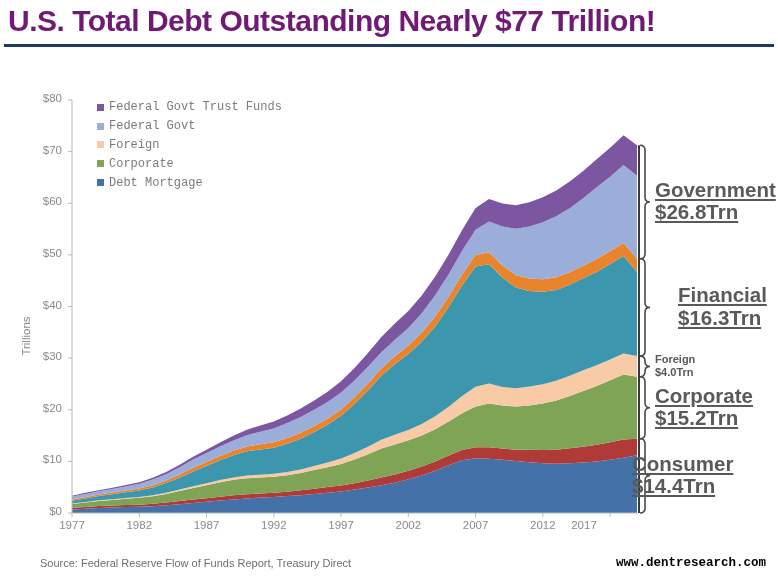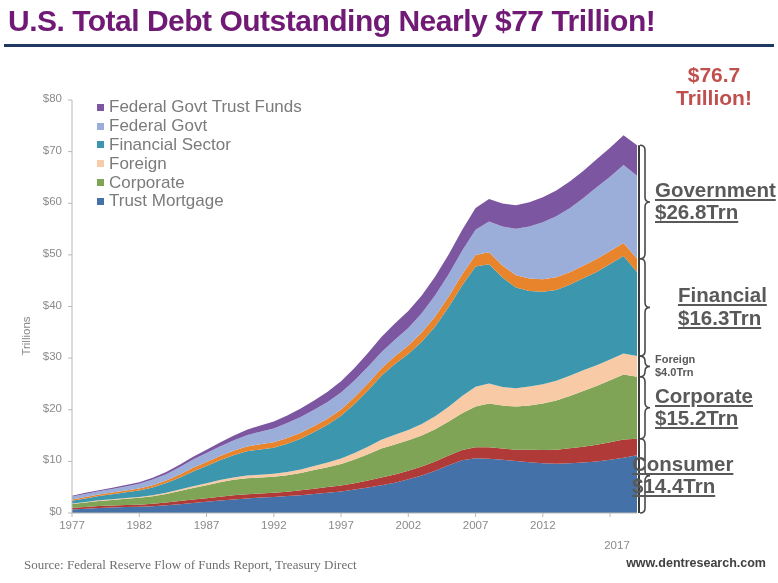--- a/index.html
+++ b/index.html
@@ -25,22 +25,22 @@
   .title-rule {
     position:absolute; left:4px; top:44px; width:770px; height:3px;
     background:#1F3864;
   }
 
   
   .legend { position:absolute; left:97px; top:98px; }
   .legend-row { display:flex; align-items:center; height:18.8px; }
   .legend-swatch { width:7px; height:7px; margin-right:5px; flex:0 0 auto; }
   .legend-label {
-    font-size:17px; color:#7b7b7b; white-space:nowrap;
-    font-family:Liberation Sans, sans-serif;
+    font-size:12px; color:#7b7b7b; white-space:nowrap;
+    font-family:Liberation Mono, monospace;
   }
 
   
   .ylab {
     position:absolute; font-size:11.5px; color:#8a8a8a;
     text-align:right; width:40px; font-family:"Liberation Sans", sans-serif;
   }
   .xlab {
     position:absolute; font-size:11.5px; color:#8a8a8a;
     text-align:center; width:54px; top:519px;
@@ -66,28 +66,28 @@
   .ann {
     position:absolute; color:#595959; font-weight:bold;
     font-family:"Liberation Sans", sans-serif;
     line-height:1.08;
   }
   .ann-lg { font-size:20.5px;text-decoration:underline; }
   .ann-sm { font-size:11px; line-height:1.15; }
 
   
   .source {
-    position:absolute; left:24px; top:557px;
-    font-size:13px; color:#6f6f6f;
-    font-family:Liberation Serif, serif;
+    position:absolute; left:40px; top:557px;
+    font-size:11px; color:#6f6f6f;
+    font-family:Liberation Sans, sans-serif;
   }
   .site {
     position:absolute; right:12px; top:556px;
-    font-size:12.5px; font-weight:bold; color:#404040;
-    font-family:Liberation Sans, sans-serif;
+    font-size:12.5px; font-weight:bold; color:#000000;
+    font-family:Liberation Mono, monospace;
   }
 </style>
 </head>
 <body>
 
 <div id="page">
 
   <div class="title-bar">
     <div class="title-text">U.S. Total Debt Outstanding Nearly $77 Trillion!</div>
     <div class="title-rule"></div>
@@ -152,54 +152,46 @@
 
   <div id="xticks">
       <div class="xlab" style="left: 45px;">1977</div>
       <div class="xlab" style="left: 112.262px;">1982</div>
       <div class="xlab" style="left: 179.524px;">1987</div>
       <div class="xlab" style="left: 246.786px;">1992</div>
       <div class="xlab" style="left: 314.048px;">1997</div>
       <div class="xlab" style="left: 381.31px;">2002</div>
       <div class="xlab" style="left: 448.571px;">2007</div>
       <div class="xlab" style="left: 515.833px;">2012</div>
-      <div class="xlab" style="left: 590px; margin-top: 20px;">2017</div>
+      <div class="xlab" style="left: 557px;">2017</div>
     </div>
 
   <div class="legend" id="legend">
       <div class="legend-row">
         <span class="legend-swatch" style="background: rgb(124, 86, 160);"></span>
         <span class="legend-label">Federal Govt Trust Funds</span>
       </div>
       <div class="legend-row">
         <span class="legend-swatch" style="background: rgb(155, 174, 218);"></span>
         <span class="legend-label">Federal Govt</span>
       </div>
       <div class="legend-row">
-        <span class="legend-swatch" style="background: rgb(60, 151, 174);"></span>
-        <span class="legend-label">Financial Sector</span>
-      </div>
-      <div class="legend-row">
         <span class="legend-swatch" style="background: rgb(248, 203, 166);"></span>
         <span class="legend-label">Foreign</span>
       </div>
       <div class="legend-row">
         <span class="legend-swatch" style="background: rgb(127, 164, 85);"></span>
         <span class="legend-label">Corporate</span>
       </div>
       <div class="legend-row">
         <span class="legend-swatch" style="background: rgb(68, 114, 168);"></span>
-        <span class="legend-label">Trust Mortgage</span>
-      </div>
-    </div>
-
-  <div class="big-total">
-    <span>$76.7</span><br>
-    <span>Trillion!</span>
-  </div>
+        <span class="legend-label">Debt Mortgage</span>
+      </div>
+    </div>
+
 
   <div id="annotations">
       <div class="ann ann-lg" style="left: 655px; top: 178.959px;">
         <div>Government</div>
         <div>$26.8Trn</div>
       </div>
       <div class="ann ann-lg" style="left: 678px; top: 284.403px;">
         <div>Financial</div>
         <div>$16.3Trn</div>
       </div>

